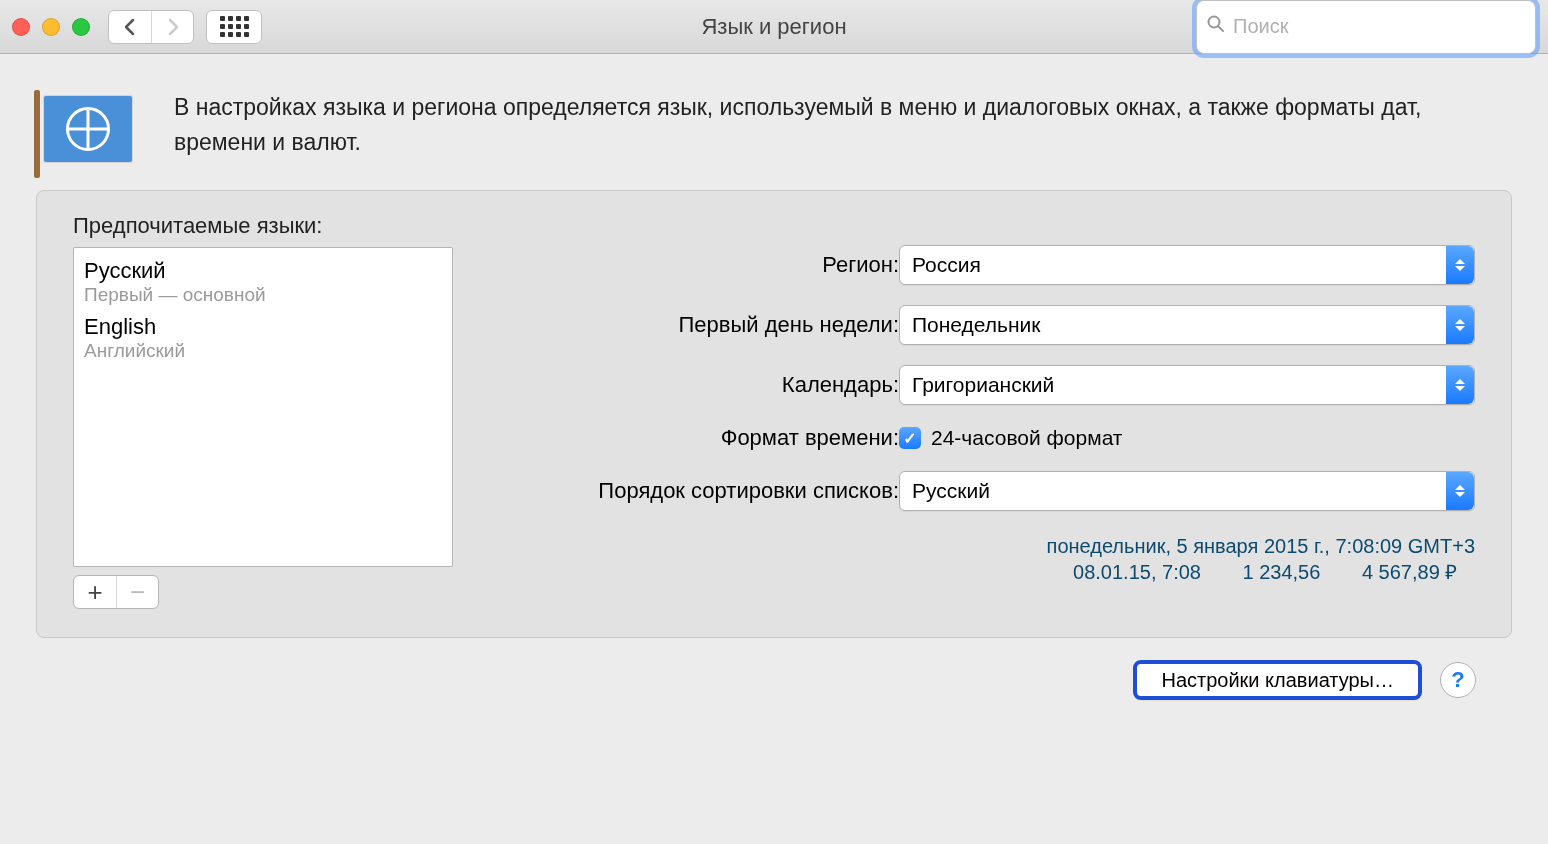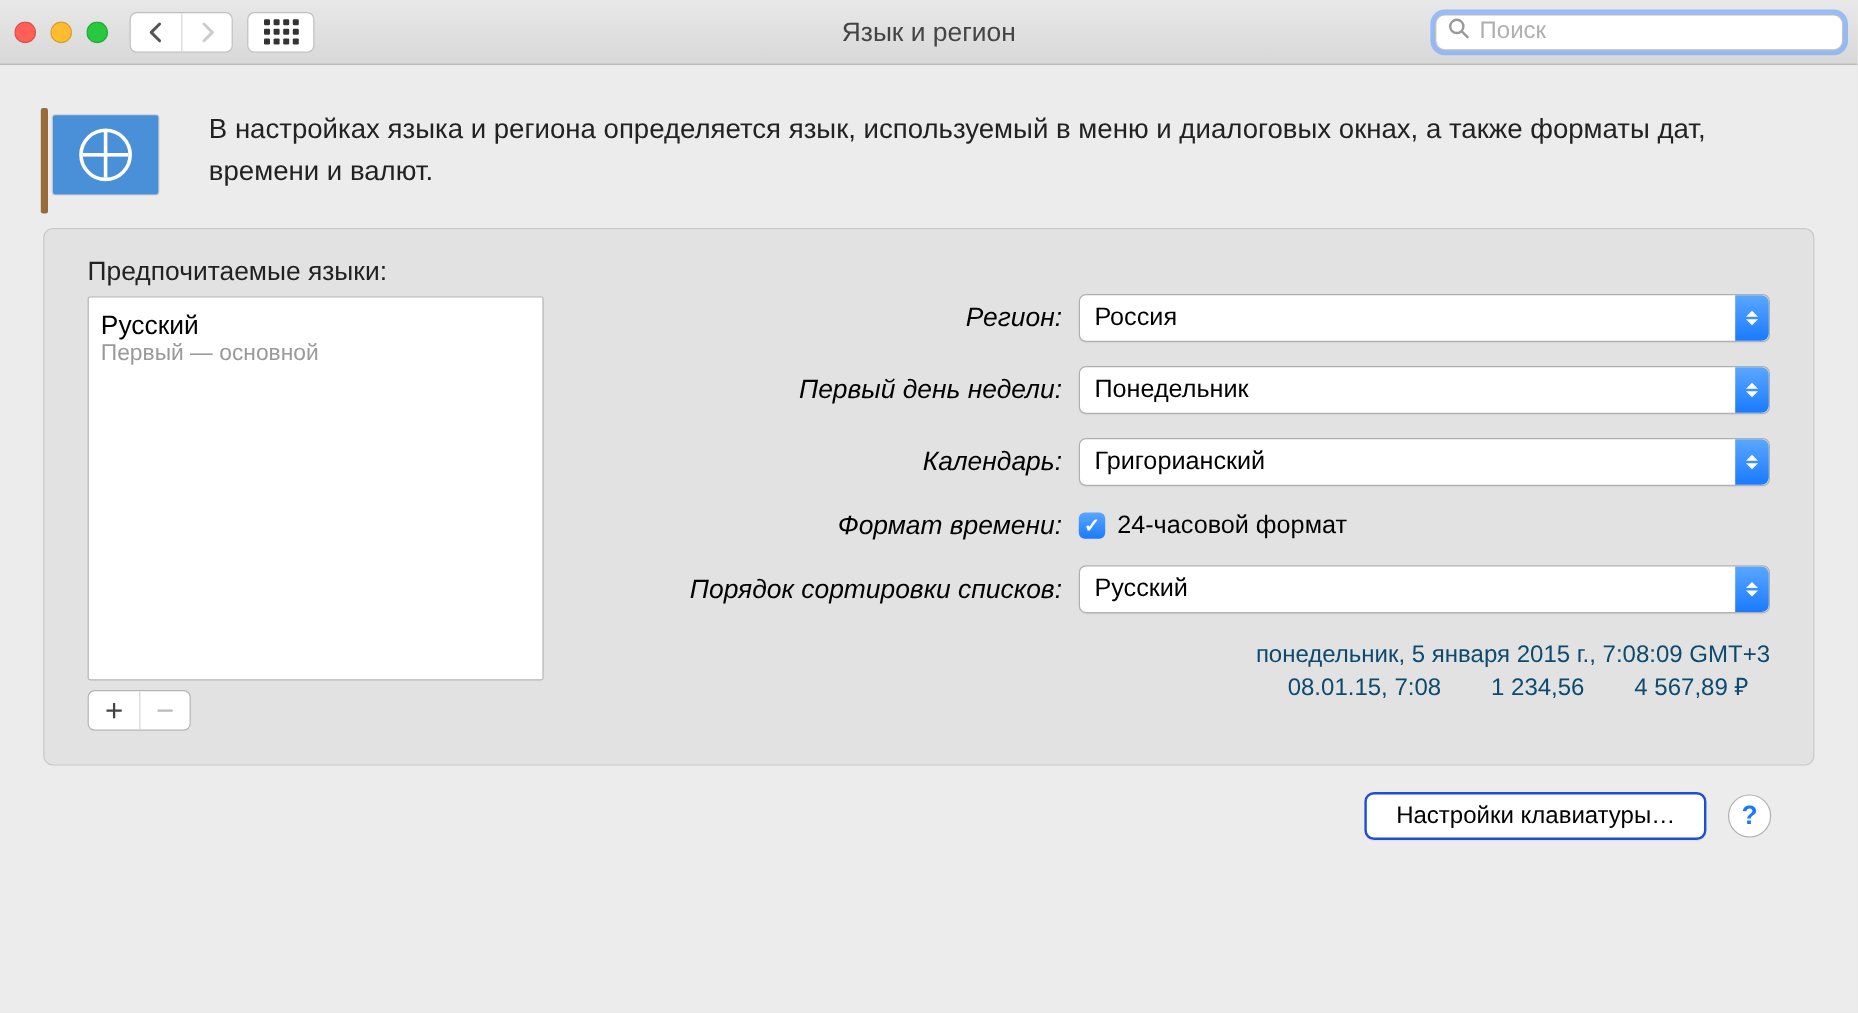--- a/index.html
+++ b/index.html
@@ -53,21 +53,21 @@
   display: grid; grid-template-columns: repeat(4, 5px); grid-template-rows: repeat(3, 5px);
   gap: 3px;
 }
 .grid-dots span { background: #333; border-radius: 1px; }
 .title {
   position: absolute; left: 0; right: 0; text-align: center;
   font-size: 22px; color: #444; pointer-events: none;
 }
 .search-box {
   margin-left: auto;
-  width: 340px; height: 30px;
+  width: 340px; height: 54px;
   background: #fff;
   border: 1px solid #c0c0c0;
   border-radius: 8px;
   box-shadow: 0 0 0 4px rgba(100,160,255,0.6);
   display: flex; align-items: center;
   padding: 0 10px;
   gap: 8px;
 }
 .search-icon { color: #888; font-size: 20px; }
 .search-input {
@@ -133,22 +133,22 @@
 .addremove-btn {
   width: 42px;
   display: flex; align-items: center; justify-content: center;
   font-size: 26px; color: #444; line-height: 1;
 }
 .addremove-btn + .addremove-btn { border-left: 1px solid #d8d8d8; color: #bbb; }
 
 .right-col { flex: 1; padding-top: 32px; }
 .form-row { display: flex; align-items: center; margin-bottom: 20px; }
 .form-label {
-  width: 430px; text-align: right; padding-right: 14px;
-  font-size: 22px; color: #000; font-style: italic;
+  width: 430px; text-align: right; 
+  font-size: 22px; color: #000;
 }
 .form-control { flex: 1; }
 .select {
   display: flex; align-items: center; justify-content: space-between;
   background: #fff;
   border: 1px solid #b0b0b0;
   border-radius: 6px;
   height: 40px;
   padding: 0 0 0 12px;
   font-size: 21px;
@@ -181,21 +181,21 @@
 .sample { text-align: right; margin-top: 24px; font-size: 20px; color: #0c4a6e; }
 .sample-line2 span { margin: 0 18px; }
 
 .footer {
   display: flex; justify-content: flex-end; align-items: center;
   gap: 18px;
   padding: 22px 36px 0 0;
 }
 .btn {
   background: #fff;
-  border: 2px solid #1d4ed8;
+  border: 4px solid #1d4ed8;
   border-radius: 8px;
   height: 40px;
   padding: 0 24px;
   font-size: 20px;
   display: flex; align-items: center;
   box-shadow: 0 1px 0 rgba(0,0,0,0.05);
 }
 .help-btn {
   width: 36px; height: 36px; border-radius: 50%;
   background: #fff; border: 1px solid #b0b0b0;
@@ -261,20 +261,24 @@
   </div>
 
   <div class="panel">
     <div class="left-col">
       <div class="section-label">Предпочитаемые языки:</div>
       <div class="lang-list">
         <div class="lang-item">
           <div class="lang-name">Русский</div>
           <div class="lang-sub">Первый — основной</div>
         </div>
+        <div class="lang-item">
+          <div class="lang-name">English</div>
+          <div class="lang-sub">Английский</div>
+        </div>
       </div>
       <div class="addremove">
         <div class="addremove-btn">+</div>
         <div class="addremove-btn">−</div>
       </div>
     </div>
 
     <div class="right-col">
       <div class="form-row">
         <div class="form-label">Регион:</div>

